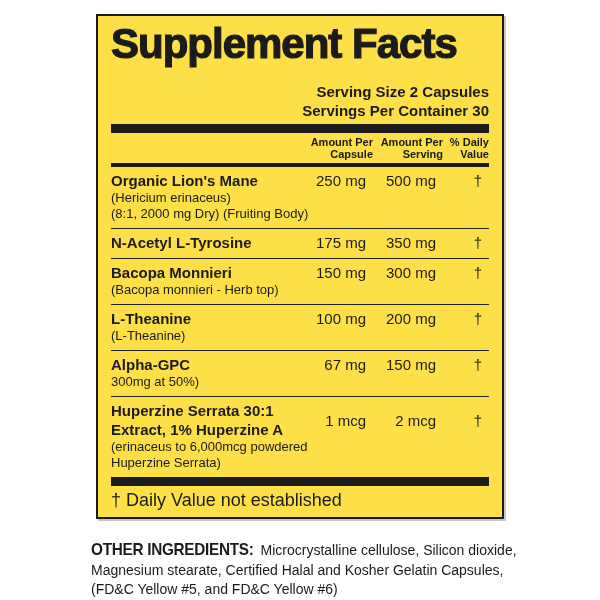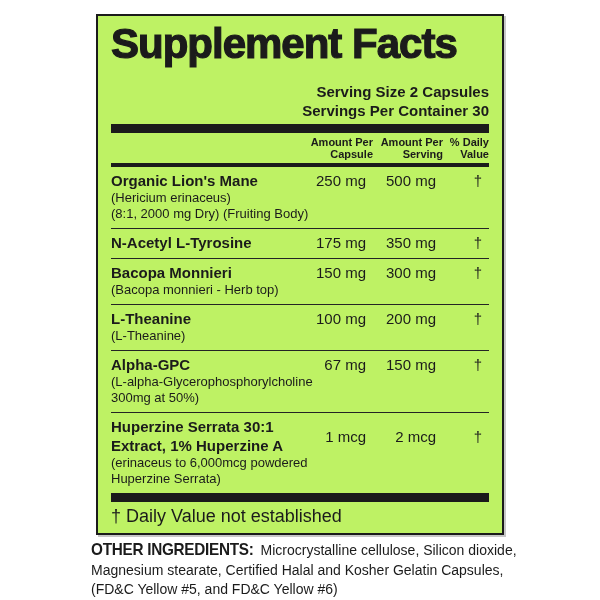--- a/index.html
+++ b/index.html
@@ -11,21 +11,21 @@
     font-family: "Liberation Sans", sans-serif;
     color: #1b1b1b;
   }
   .panel {
     position: absolute;
     left: 96px;
     top: 14px;
     width: 408px;
     box-sizing: border-box;
     border: 2px solid #1b1b1b;
-    background: #bef264;
+    background: #fde047;
     padding: 0 13px 0 13px;
     box-shadow: 2px 2px 0 rgba(130,130,130,0.45);
   }
   .sf-title {
     font-weight: bold;
     font-size: 42px;
     line-height: 42px;
     letter-spacing: -1px;
     -webkit-text-stroke: 1.2px #1b1b1b;
     padding-top: 7px;
@@ -182,21 +182,20 @@
       <div class="detail">(L-Theanine)</div>
     </div>
 
     <div class="row">
       <div class="row-top">
         <div class="ing-name">Alpha-GPC</div>
         <div class="amt col1">67 mg</div>
         <div class="amt col2">150 mg</div>
         <div class="amt col3">†</div>
       </div>
-      <div class="detail">(L-alpha-Glycerophosphorylcholine</div>
       <div class="detail">300mg at 50%)</div>
     </div>
 
     <div class="row">
       <div class="row-top">
         <div class="ing-name">Huperzine Serrata 30:1 Extract, 1% Huperzine A</div>
         <div class="amt col1">1 mcg</div>
         <div class="amt col2">2 mcg</div>
         <div class="amt col3">†</div>
       </div>

